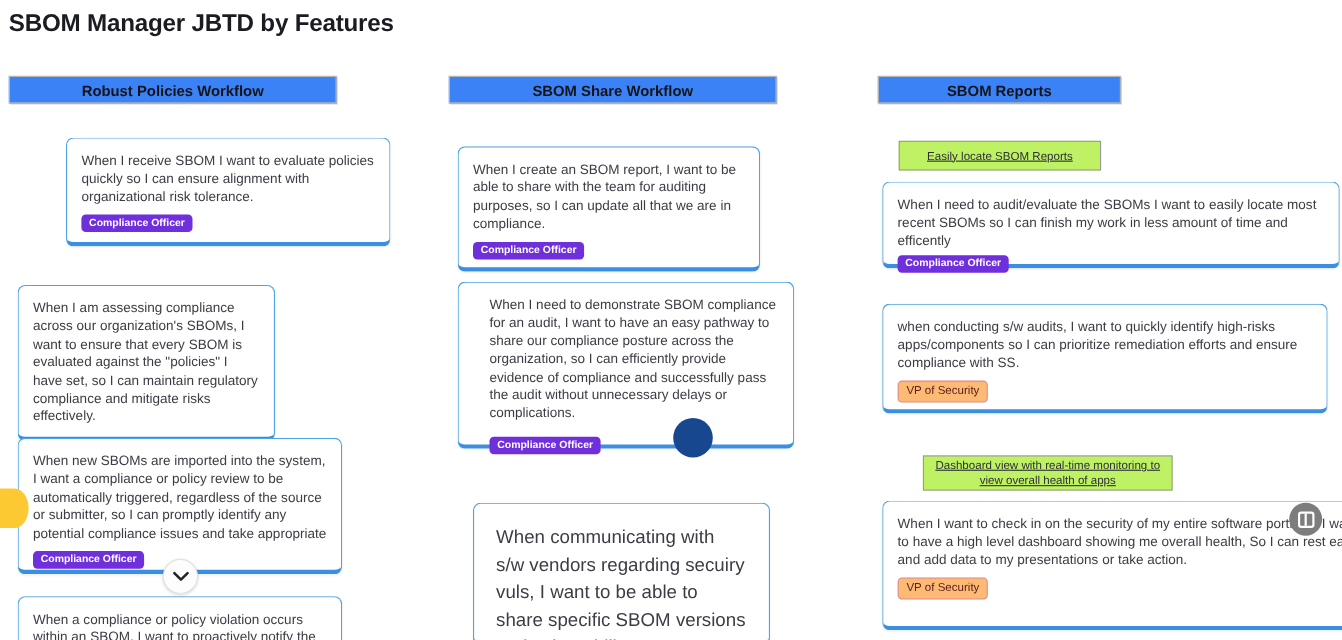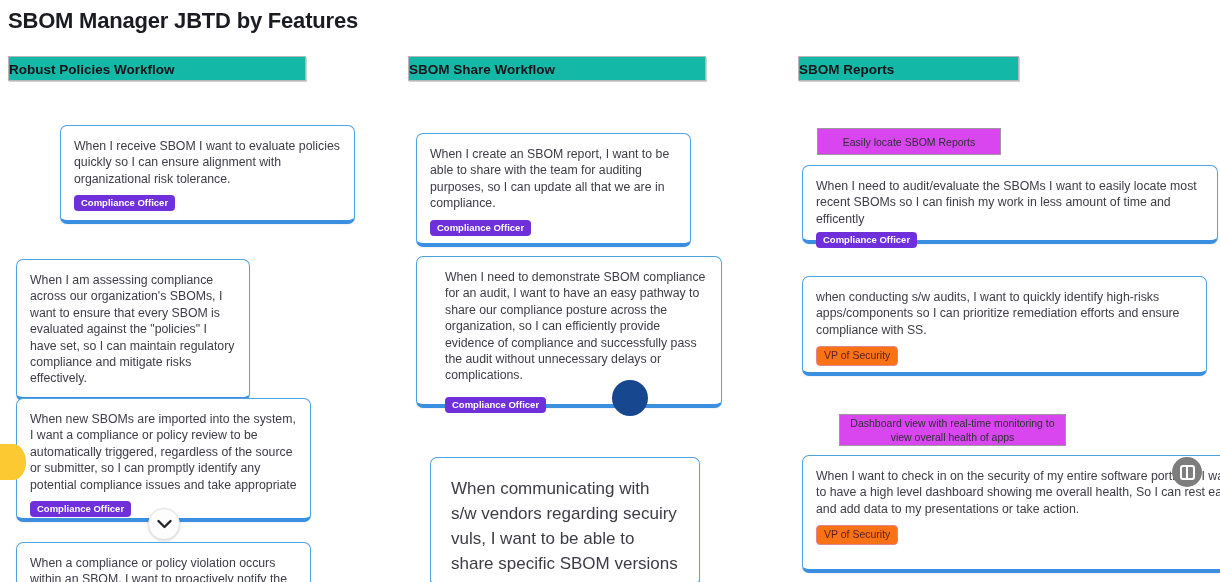--- a/index.html
+++ b/index.html
@@ -39,28 +39,28 @@
   .column {
     position: absolute;
     top: 0;
   }
   .col-1 { left: 8px;   width: 300px; }
   .col-2 { left: 408px; width: 300px; }
   .col-3 { left: 798px; width: 420px; }
 
   .column-header {
     position: absolute;
-    top: 56px;
+    top: 69px;
     height: 25px;
     line-height: 25px;
-    text-align: left;
+    text-align: center;
     font-size: 13.5px;
     font-weight: bold;
     color: #141418;
-    background: #14b8a6;
+    background: #3b82f6;
     border: 1px solid #b7b7b7;
     box-sizing: border-box;
     box-shadow: 1px 1px 0 rgba(0,0,0,0.18);
   }
   .col-1 .column-header { left: 0;  width: 298px; }
   .col-2 .column-header { left: 0;  width: 298px; }
   .col-3 .column-header { left: 0;  width: 221px; }
 
   
   .card {
@@ -93,42 +93,43 @@
     font-size: 9.5px;
     font-weight: bold;
     line-height: 11px;
     white-space: nowrap;
   }
   .badge.compliance {
     background: #6f2fdb;
     color: #ffffff;
   }
   .badge.vp {
-    background: #f97316;
+    background: #fdba74;
     color: #5d2020;
     border: 1px solid #e08787;
     font-weight: normal;
     padding: 3px 7px 4px 7px;
     font-size: 10.5px;
   }
 
   
   .pink-note {
     position: absolute;
     box-sizing: border-box;
-    background: #d946ef;
+    background: #bef264;
     border: 1px solid #9a9a9a;
     color: #2f2f36;
     font-size: 10.5px;
     line-height: 14px;
     text-align: center;
     display: flex;
     align-items: center;
     justify-content: center;
     padding: 3px 6px;
+    text-decoration: underline;
   }
 
   
   .chevron-btn {
     position: absolute;
     width: 30px;
     height: 30px;
     border-radius: 50%;
     background: #fdfdfd;
     border: 1px solid #e2e2e2;

